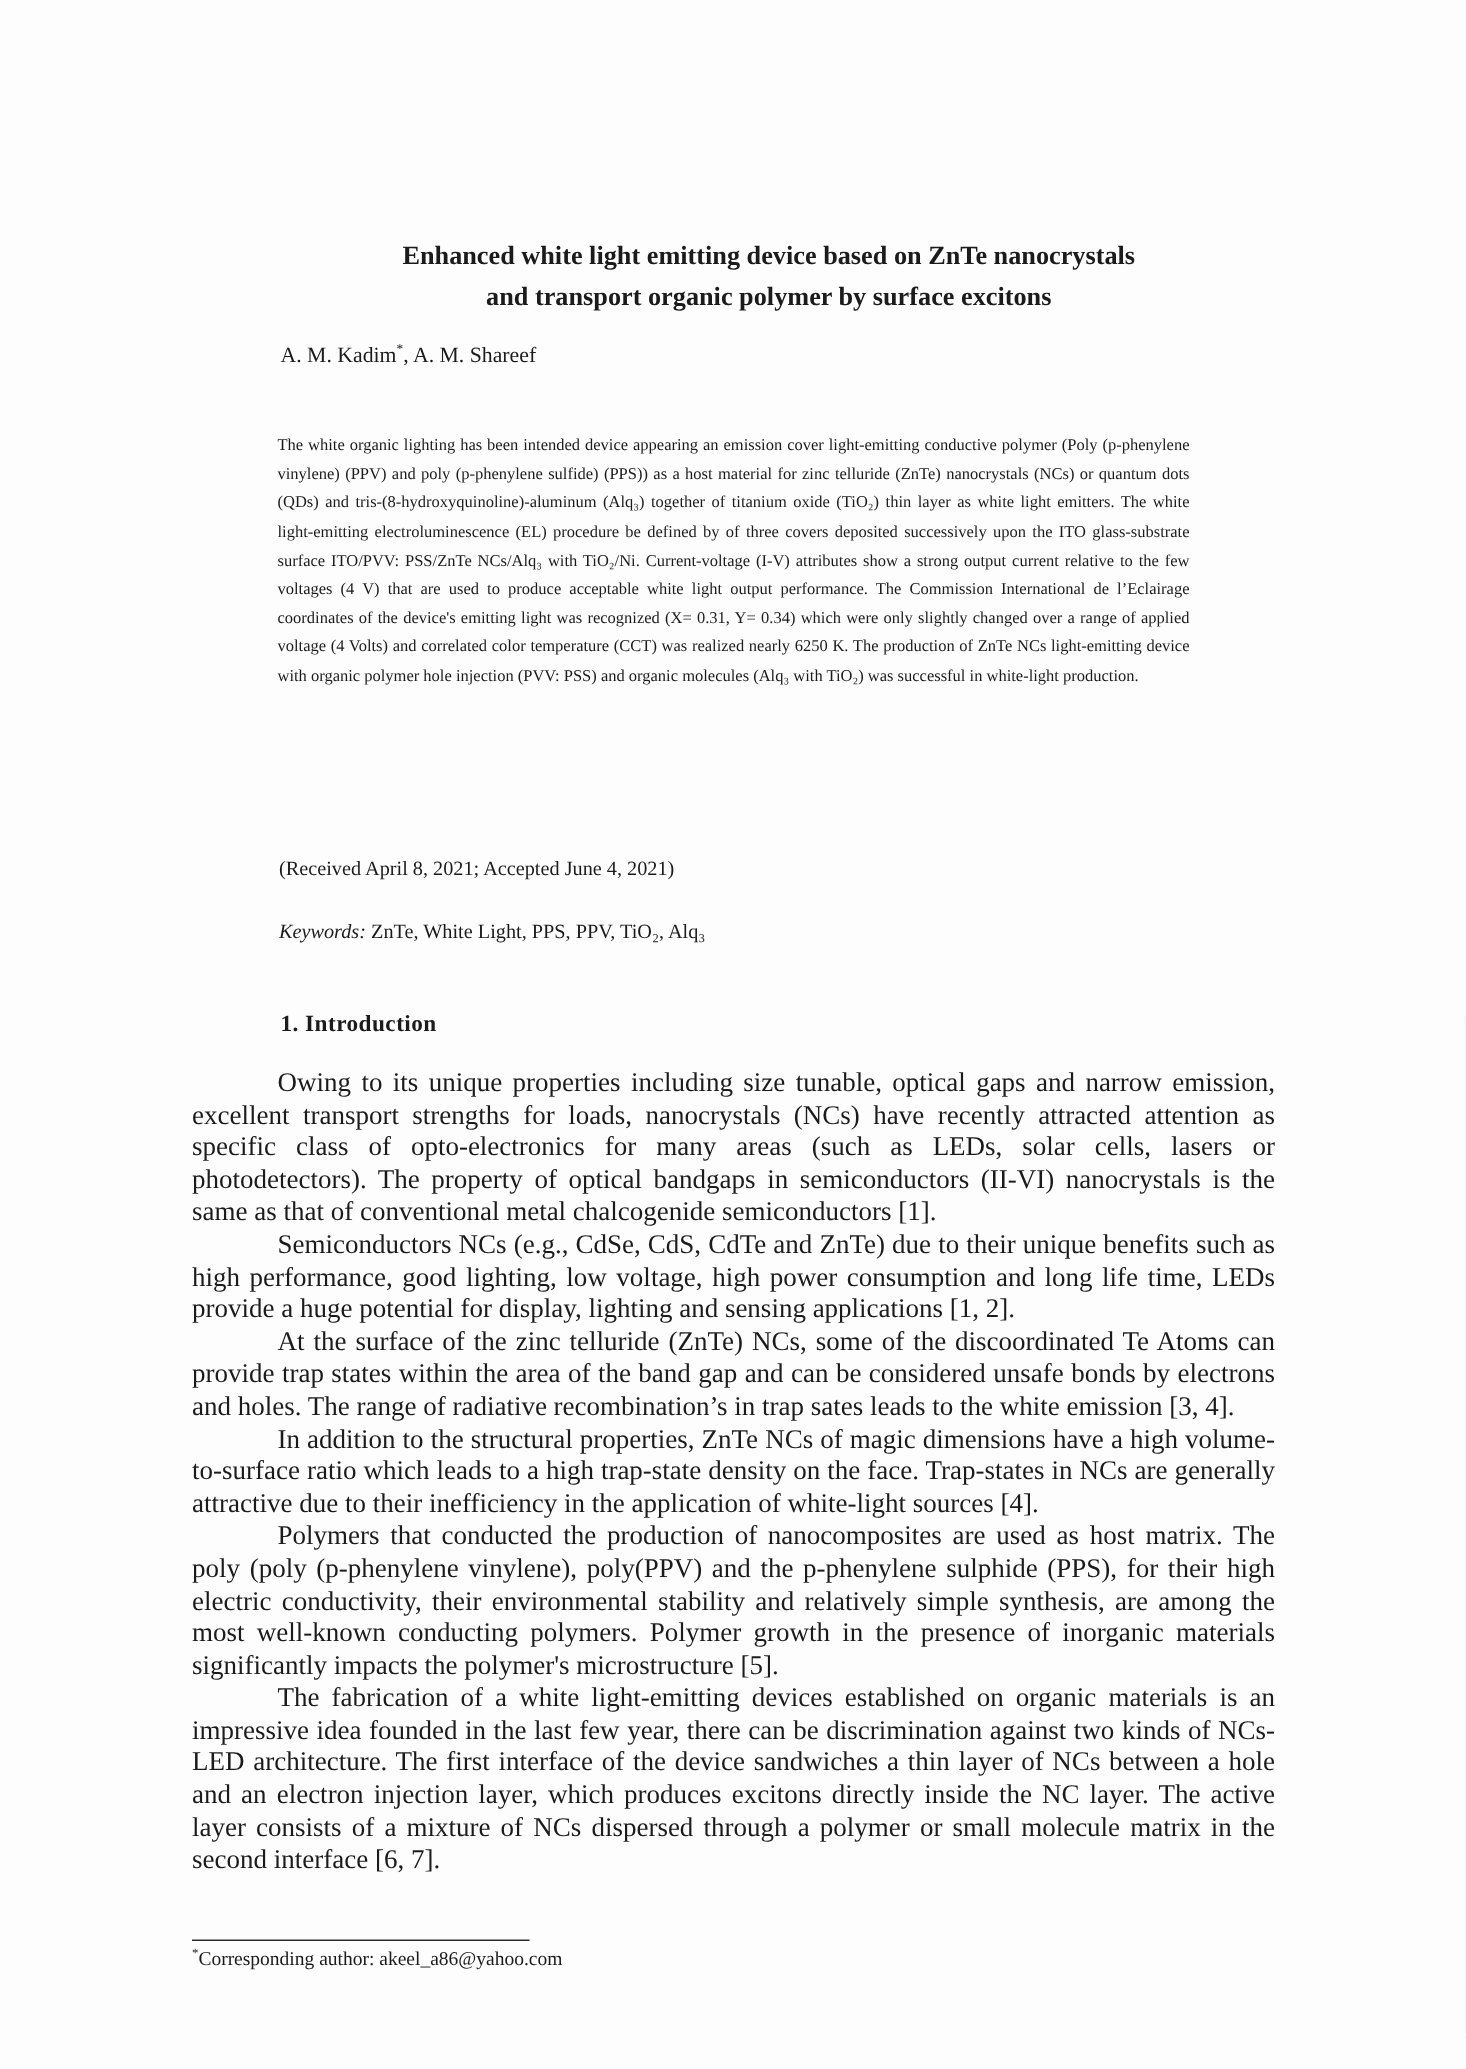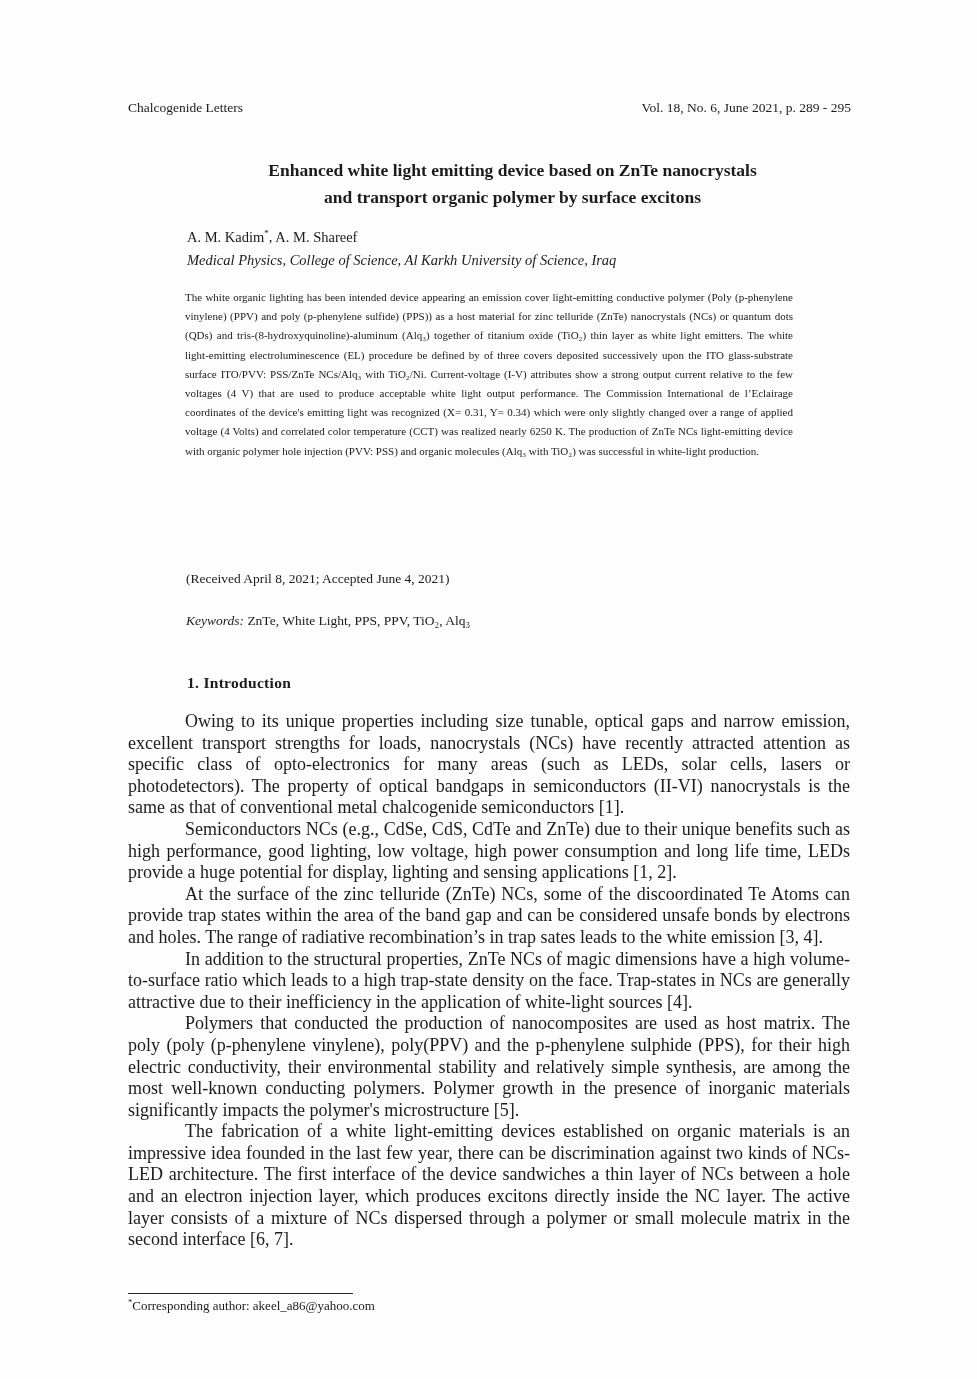--- a/index.html
+++ b/index.html
@@ -115,35 +115,30 @@
     border-top: 1.5px solid #2a2a2a;
     margin-bottom: 3px;
   }
   .footnote sup { font-size: 8.5px; line-height: 0; }
 </style>
 </head>
 <body>
 
 <div class="page">
 
-  <div class="header">
-    <span>Chalcogenide Letters</span>
-    <span>Vol. 18, No. 6, June 2021, p. 289 - 295</span>
-  </div>
 
   <h1 class="title">
     <span>Enhanced white light emitting device based on ZnTe nanocrystals</span><br>
     <span>and transport organic polymer by surface excitons</span>
   </h1>
 
   <div class="byline">
     <span>A. M. Kadim</span><sup>*</sup><span>, A. M. Shareef</span>
   </div>
 
-  <div class="affiliation">Medical Physics, College of Science, Al Karkh University of Science, Iraq</div>
 
   <p class="abstract">The white organic lighting has been intended device appearing an emission cover light-emitting conductive polymer (Poly (p-phenylene vinylene) (PPV) and poly (p-phenylene sulfide) (PPS)) as a host material for zinc telluride (ZnTe) nanocrystals (NCs) or quantum dots (QDs) and tris-(8-hydroxyquinoline)-aluminum (Alq₃) together of titanium oxide (TiO₂) thin layer as white light emitters. The white light-emitting electroluminescence (EL) procedure be defined by of three covers deposited successively upon the ITO glass-substrate surface ITO/PVV: PSS/ZnTe NCs/Alq₃ with TiO₂/Ni. Current-voltage (I-V) attributes show a strong output current relative to the few voltages (4 V) that are used to produce acceptable white light output performance. The Commission International de l’Eclairage coordinates of the device's emitting light was recognized (X= 0.31, Y= 0.34) which were only slightly changed over a range of applied voltage (4 Volts) and correlated color temperature (CCT) was realized nearly 6250 K. The production of ZnTe NCs light-emitting device with organic polymer hole injection (PVV: PSS) and organic molecules (Alq₃ with TiO₂) was successful in white-light production.</p>
 
   <p class="received">(Received April 8, 2021; Accepted June 4, 2021)</p>
 
   <p class="keywords">
     <span class="kw-label">Keywords:</span><span> ZnTe, White Light, PPS, PPV, TiO₂, Alq₃</span>
   </p>
 
   <h2 class="section-heading">1. Introduction</h2>

